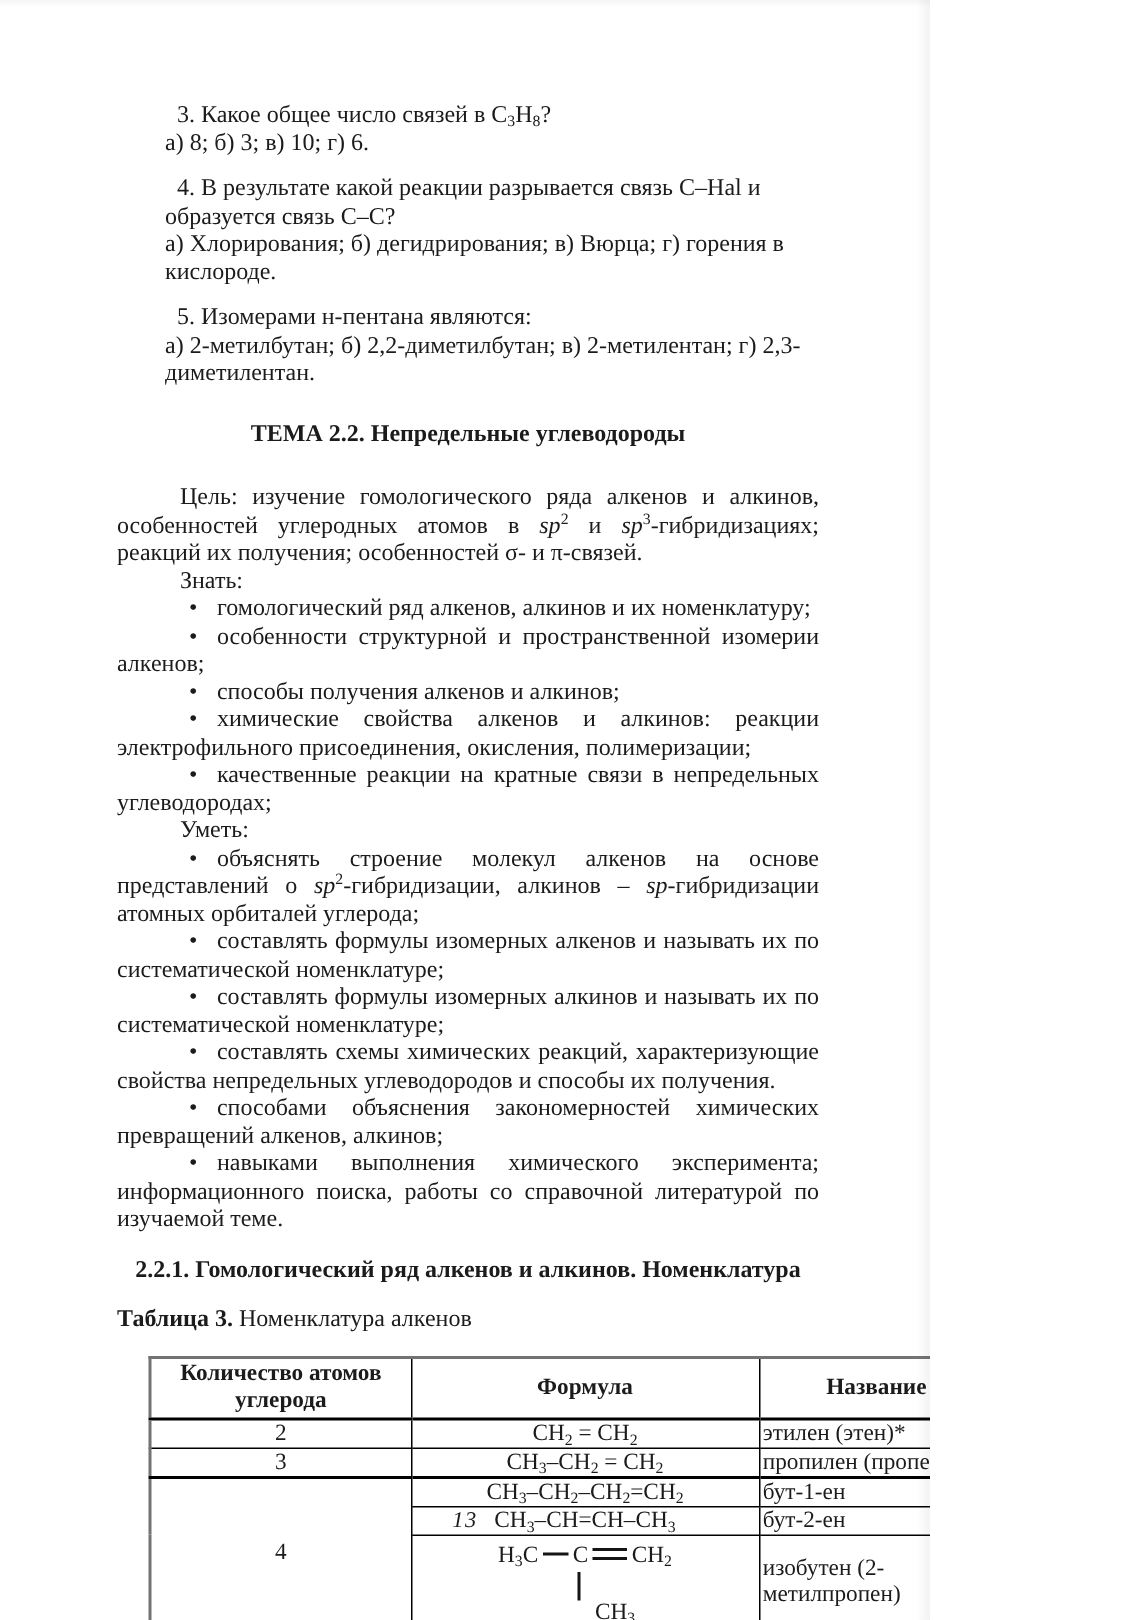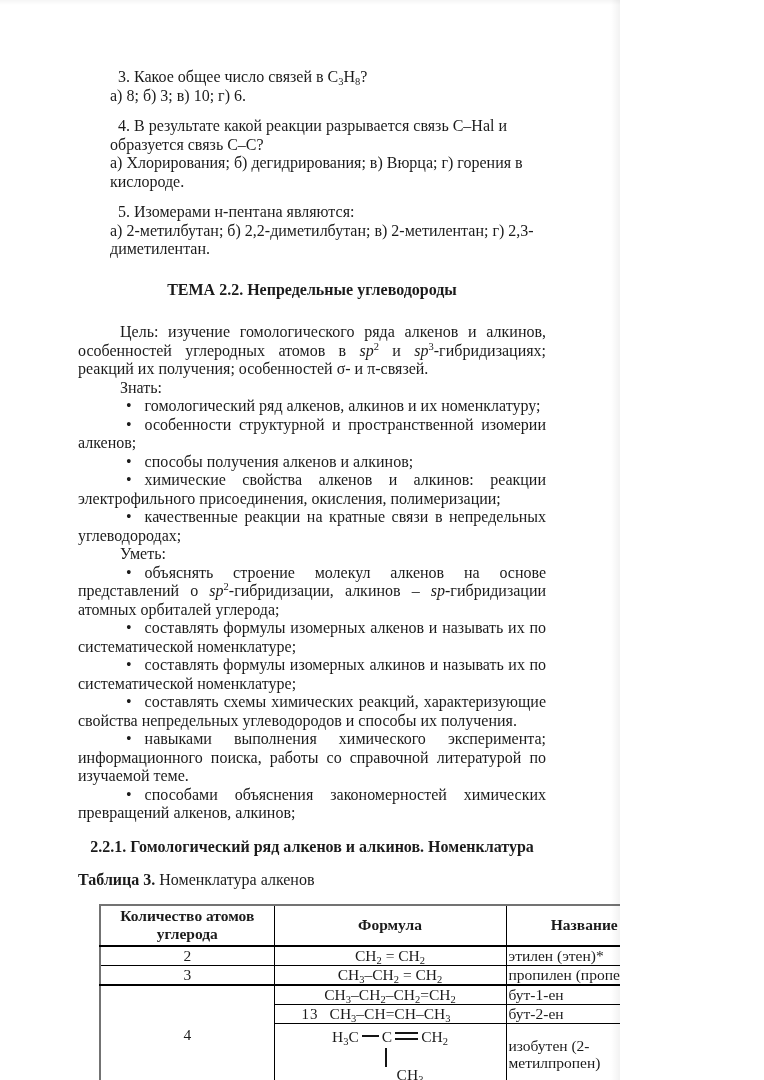--- a/index.html
+++ b/index.html
@@ -56,21 +56,21 @@
 
   .struct{display:inline-block;text-align:center;}
   .srow{display:flex;align-items:center;height:21px;}
   .bond{display:inline-block;width:17px;height:0;border-top:2.5px solid #151515;margin:0 3px;}
   .dbond{display:inline-block;width:23px;height:8px;box-sizing:border-box;
     border-top:2.5px solid #151515;border-bottom:2.5px solid #151515;margin:0 3px;}
   .vbond{width:1.5px;height:19px;background:#151515;margin-left:53px;margin-top:1px;}
   .sch3{margin-left:40px;line-height:16px;}
 
   .pageno{position:absolute;bottom:57px;left:0;right:0;text-align:center;
-    font-size:15px;letter-spacing:1px;}
+    font-size:15px;letter-spacing:1px;font-style:italic;}
 </style>
 </head>
 <body>
 
 <div class="page">
 
   <section class="qa">
     <div class="qa-block">
       <p class="q">3. Какое общее число связей в C<sub>3</sub>H<sub>8</sub>?</p>
       <p class="a">а) 8; б) 3; в) 10; г) 6.</p>
@@ -95,22 +95,22 @@
   <p class="li"><span class="dot">•</span><span>способы получения алкенов и алкинов;</span></p>
   <p class="li"><span class="dot">•</span><span>химические свойства алкенов и алкинов: реакции электрофильного присоединения, окисления, полимеризации;</span></p>
   <p class="li"><span class="dot">•</span><span>качественные реакции на кратные связи в непредельных углеводородах;</span></p>
 
   <p class="body indent">Уметь:</p>
   <p class="li"><span class="dot">•</span><span>объяснять строение молекул алкенов на основе представлений о <i>sp</i><sup>2</sup>-гибридизации, алкинов – <i>sp</i>-гибридизации атомных орбиталей углерода;</span></p>
   <p class="li"><span class="dot">•</span><span>составлять формулы изомерных алкенов и называть их по систематической номен­клатуре;</span></p>
   <p class="li"><span class="dot">•</span><span>составлять формулы изомерных алкинов и называть их по систематической номен­клатуре;</span></p>
   <p class="li"><span class="dot">•</span><span>составлять схемы химических реакций, характеризующие свойства непредельных углеводородов и способы их получения.</span></p>
 
+  <p class="li"><span class="dot">•</span><span>способами объяснения закономерностей химических превращений алкенов, алки­нов;</span></p>
   <p class="li"><span class="dot">•</span><span>навыками выполнения химического эксперимента; информационного поиска, рабо­ты со справочной литературой по изучаемой теме.</span></p>
-  <p class="li"><span class="dot">•</span><span>способами объяснения закономерностей химических превращений алкенов, алки­нов;</span></p>
 
   <h2>2.2.1. Гомологический ряд алкенов и алкинов. Номенклатура</h2>
 
   <p class="caption"><b>Таблица 3.</b><span> Номенклатура алкенов</span></p>
 
   <table class="nomen">
     <colgroup>
         <col style="width:174px">
         <col style="width:232px">
         <col style="width:157px">

